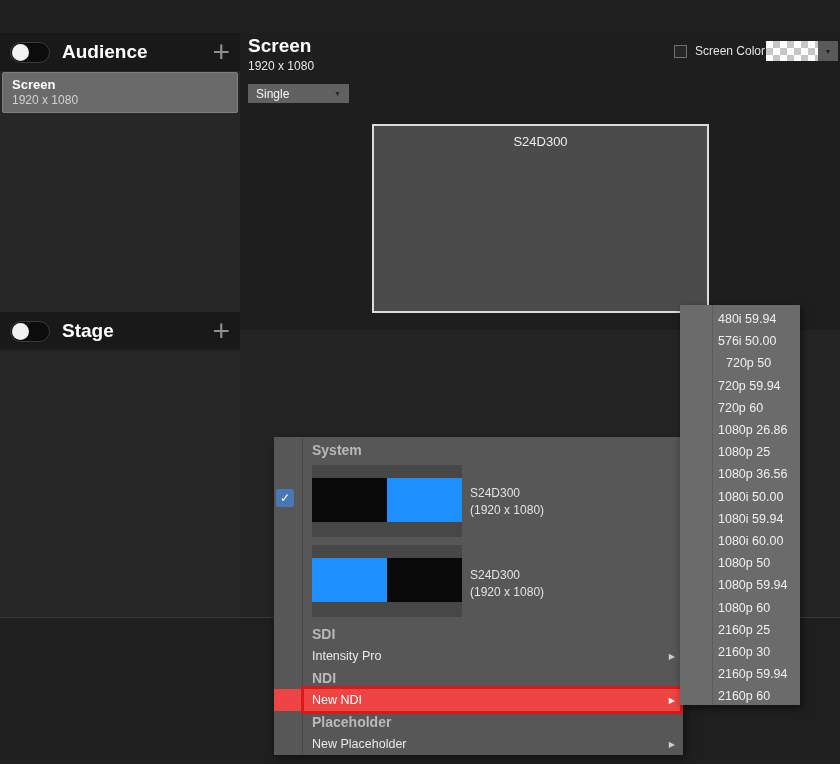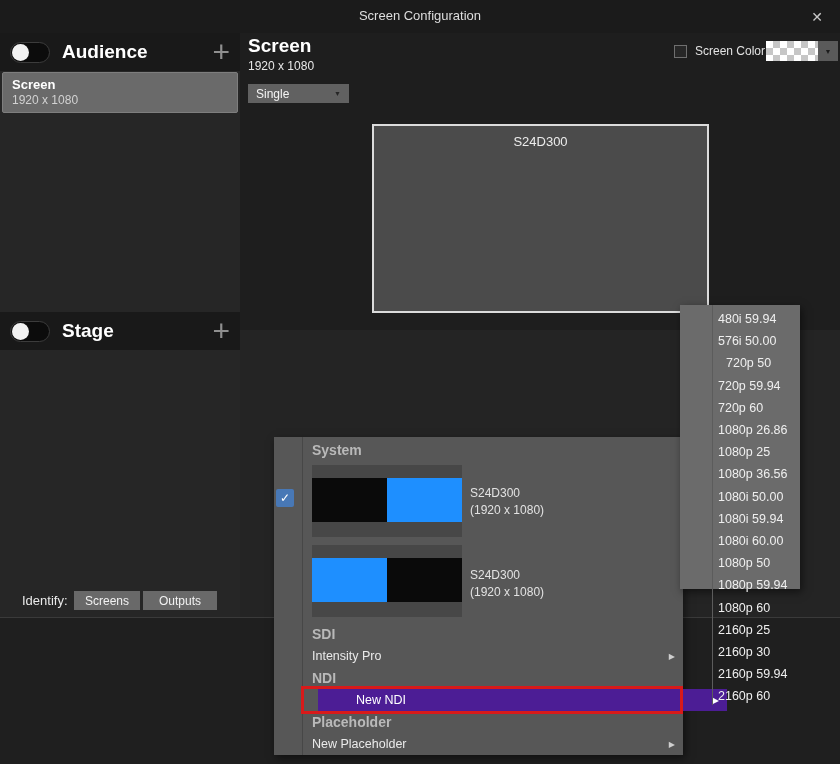--- a/index.html
+++ b/index.html
@@ -77,65 +77,56 @@
   .menu-header { left:38px; height:22px; font-size:14px; font-weight:bold; color:#b9b9b9; display:flex; align-items:center; }
   .menu-item { left:0; width:409px; height:22px; }
   .menu-item .mi-text { position:absolute; left:38px; top:4px; font-size:12.5px; color:#eaeaea; }
   .menu-item .mi-arrow { position:absolute; right:8px; top:7px; font-size:8px; color:#cfcfcf; }
   .thumb { left:38px; width:150px; height:72px; background:#474747; }
   .thumb .half { position:absolute; top:13px; width:75px; height:44px; }
   .half.black { background:#0a0a0a; } .half.blue { background:#1e8fff; }
   .check-box { left:2px; width:18px; height:18px; background:#4878b6; border-radius:2px; color:#fff;
     font-size:12px; display:flex; align-items:center; justify-content:center; }
   .sys-label { left:196px; font-size:12px; color:#e2e2e2; line-height:17px; }
-  #ndi-item { background:#4c1d95;margin-left:44px; }
+  #ndi-item { background:#ef4444; }
   #ndi-item .mi-text, #ndi-item .mi-arrow { color:#fff; }
   #ndi-redbox { left:27px; top:249px; width:382px; height:28px; border:3px solid #d81a1a; }
 
   
-  #res-menu { left:680px; top:305px; width:120px; height:284px; background:#6b6b6b;
+  #res-menu { left:680px; top:305px; width:120px; height:400px; background:#6b6b6b;
     box-shadow:2px 3px 8px rgba(0,0,0,0.5); }
   #res-gutter { left:32px; top:0; width:1px; height:400px; background:#5c5c5c; }
   .res-item { left:38px; width:78px; height:22px; font-size:12.5px; color:#efefef; display:flex; align-items:center; }
 
   #bottom-strip { left:0; top:617px; width:840px; height:147px; background:#1f1f1f; border-top:1px solid #3a3a3a; }
 </style>
 </head>
 <body>
 
 <div id="window">
 
-  <div id="titlebar" class="abs">
-    <div id="title" class="abs">Screen Configuration</div>
-    <div id="close-btn" class="abs">✕</div>
-  </div>
 
   <div id="sidebar" class="abs">
     <div class="section-header abs" style="top:0;">
       <div class="toggle">
           <div class="knob"></div>
         </div>
       <div class="section-title">Audience</div>
       <div class="plus">+</div>
     </div>
     <div id="screen-item" class="abs">
       <div class="t1">Screen</div>
       <div class="t2">1920 x 1080</div>
     </div>
     <div id="stage-header" class="section-header abs">
       <div class="toggle">
           <div class="knob"></div>
         </div>
       <div class="section-title">Stage</div>
       <div class="plus">+</div>
-    </div>
-    <div id="identify-row" class="abs">
-      <div id="identify-label" class="abs">Identify:</div>
-      <div id="btn-screens" class="identify-btn abs">Screens</div>
-      <div id="btn-outputs" class="identify-btn abs">Outputs</div>
     </div>
   </div>
 
   <div id="main" class="abs">
     <div id="main-title" class="abs">Screen</div>
     <div id="main-subtitle" class="abs">1920 x 1080</div>
     <div id="sc-checkbox" class="abs"></div>
     <div id="sc-label" class="abs">Screen Color</div>
     <div id="sc-swatch" class="abs"></div>
     <div id="sc-swatch-arrow" class="abs">▼</div>

